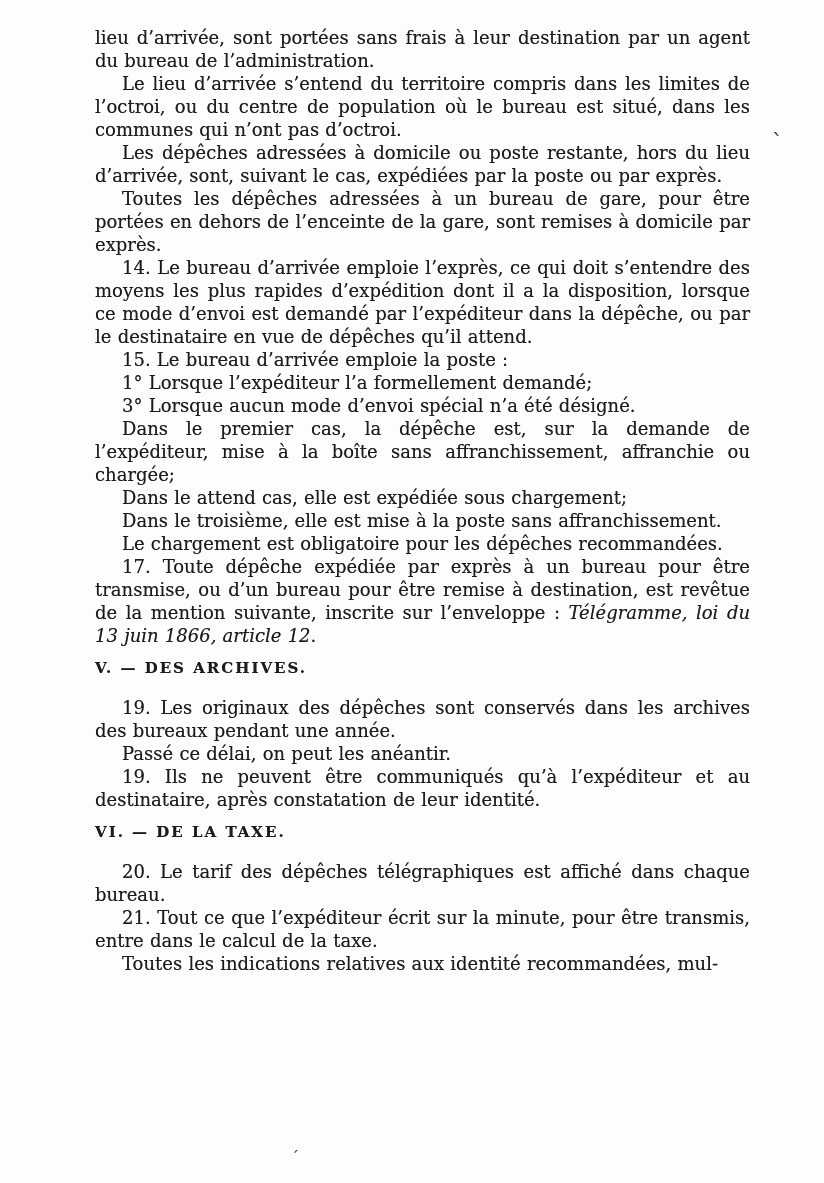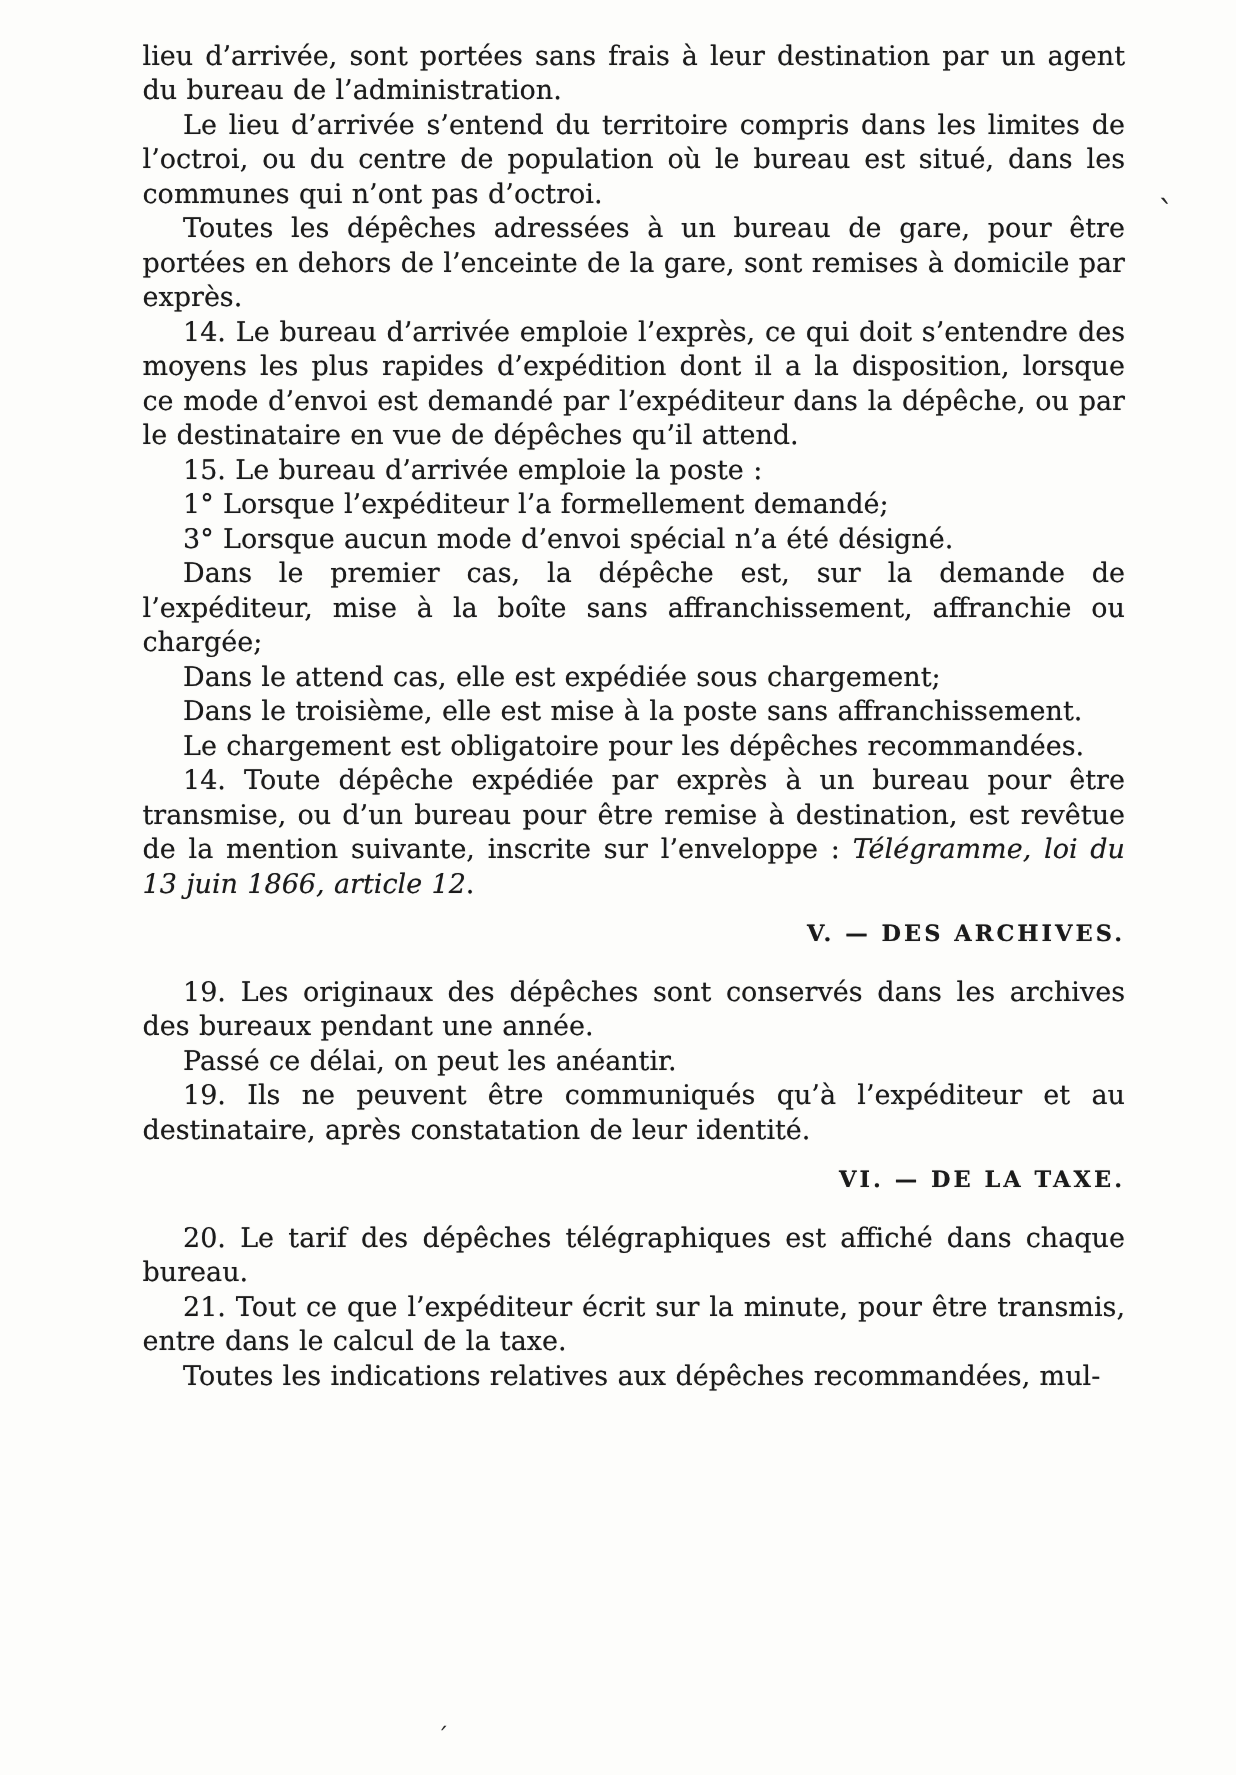--- a/index.html
+++ b/index.html
@@ -33,21 +33,21 @@
   .paragraph {
     margin: 0;
     text-align: justify;
     word-spacing: 0.5px;
   }
   .paragraph.indent {
     text-indent: 27px;
   }
   .section-heading {
     margin: 10px 0 16px 0;
-    text-align: right;
+    text-align: left;
     font-size: 15px;
     line-height: 23px;
     font-weight: bold;
     letter-spacing: 2px;
     color: var(--ink, #1b1b1b);
   }
   .italic {
     font-style: italic;
   }
   .artifact {
@@ -67,34 +67,35 @@
     font-size: 16px;
   }
 </style>
 </head>
 <body style="--paper: #fdfdfb; --ink: #1b1b1b;">
 
 <div class="page">
   <div class="text-column">
       <p class="paragraph"><span class="">lieu d’arrivée, sont portées sans frais à leur destination par un agent du bureau de l’administration.</span></p>
       <p class="paragraph indent"><span class="">Le lieu d’arrivée s’entend du territoire compris dans les limites de l’octroi, ou du centre de population où le bureau est situé, dans les communes qui n’ont pas d’octroi.</span></p>
+      <p class="paragraph indent"><span class="">Les dépêches adressées à domicile ou poste restante, hors du lieu d’arrivée, sont, suivant le cas, expédiées par la poste ou par exprès.</span></p>
       <p class="paragraph indent"><span class="">Toutes les dépêches adressées à un bureau de gare, pour être portées en dehors de l’enceinte de la gare, sont remises à domicile par exprès.</span></p>
       <p class="paragraph indent"><span class="">14. Le bureau d’arrivée emploie l’exprès, ce qui doit s’entendre des moyens les plus rapides d’expédition dont il a la disposition, lorsque ce mode d’envoi est demandé par l’expéditeur dans la dépêche, ou par le destinataire en vue de dépêches qu’il attend.</span></p>
       <p class="paragraph indent"><span class="">15. Le bureau d’arrivée emploie la poste :</span></p>
       <p class="paragraph indent"><span class="">1° Lorsque l’expéditeur l’a formellement demandé;</span></p>
       <p class="paragraph indent"><span class="">3° Lorsque aucun mode d’envoi spécial n’a été désigné.</span></p>
       <p class="paragraph indent"><span class="">Dans le premier cas, la dépêche est, sur la demande de l’expéditeur, mise à la boîte sans affranchissement, affranchie ou chargée;</span></p>
       <p class="paragraph indent"><span class="">Dans le attend cas, elle est expédiée sous chargement;</span></p>
       <p class="paragraph indent"><span class="">Dans le troisième, elle est mise à la poste sans affranchissement.</span></p>
       <p class="paragraph indent"><span class="">Le chargement est obligatoire pour les dépêches recommandées.</span></p>
-      <p class="paragraph indent"><span class="">14. Toute dépêche expédiée par exprès à un bureau pour être transmise, ou d’un bureau pour être remise à destination, est revêtue de la mention suivante, inscrite sur l’enveloppe : </span><span class="italic">Télégramme, loi du 13 juin 1866, article 12</span><span class="">.</span></p>
+      <p class="paragraph indent"><span class="">17. Toute dépêche expédiée par exprès à un bureau pour être transmise, ou d’un bureau pour être remise à destination, est revêtue de la mention suivante, inscrite sur l’enveloppe : </span><span class="italic">Télégramme, loi du 13 juin 1866, article 12</span><span class="">.</span></p>
       <h2 class="section-heading"><span class="">V. — DES ARCHIVES.</span></h2>
       <p class="paragraph indent"><span class="">19. Les originaux des dépêches sont conservés dans les archives des bureaux pendant une année.</span></p>
       <p class="paragraph indent"><span class="">Passé ce délai, on peut les anéantir.</span></p>
       <p class="paragraph indent"><span class="">19. Ils ne peuvent être communiqués qu’à l’expéditeur et au destinataire, après constatation de leur identité.</span></p>
       <h2 class="section-heading"><span class="">VI. — DE LA TAXE.</span></h2>
       <p class="paragraph indent"><span class="">20. Le tarif des dépêches télégraphiques est affiché dans chaque bureau.</span></p>
       <p class="paragraph indent"><span class="">21. Tout ce que l’expéditeur écrit sur la minute, pour être transmis, entre dans le calcul de la taxe.</span></p>
-      <p class="paragraph indent"><span class="">Toutes les indications relatives aux dépêches recommandées, mul-</span></p>
+      <p class="paragraph indent"><span class="">Toutes les indications relatives aux identité recommandées, mul-</span></p>
     </div>
   <span class="artifact top-right">`</span>
   <span class="artifact bottom-center">ˊ</span>
 </div>
 
 </body></html>

